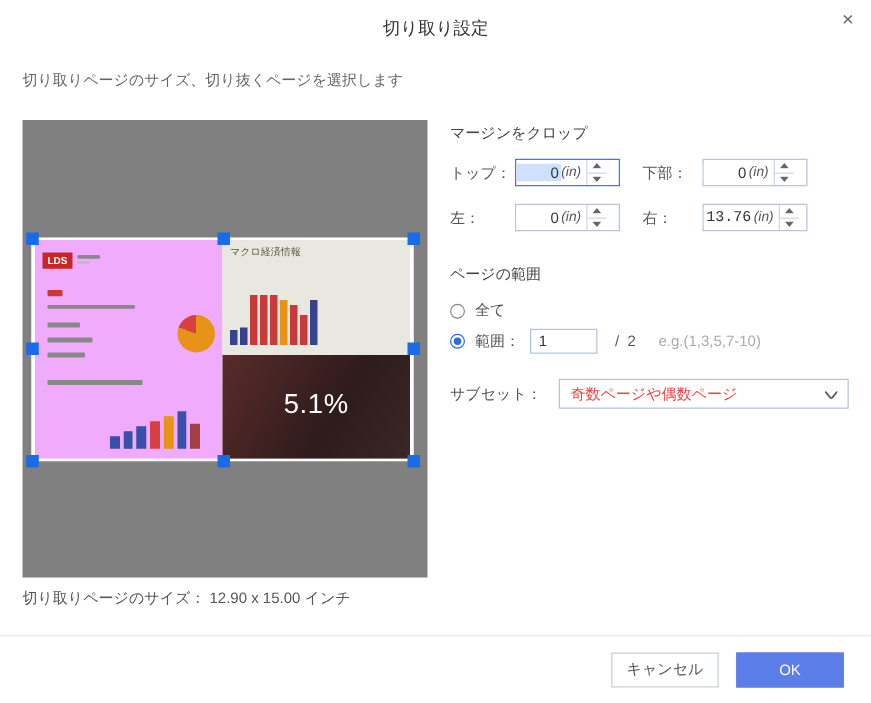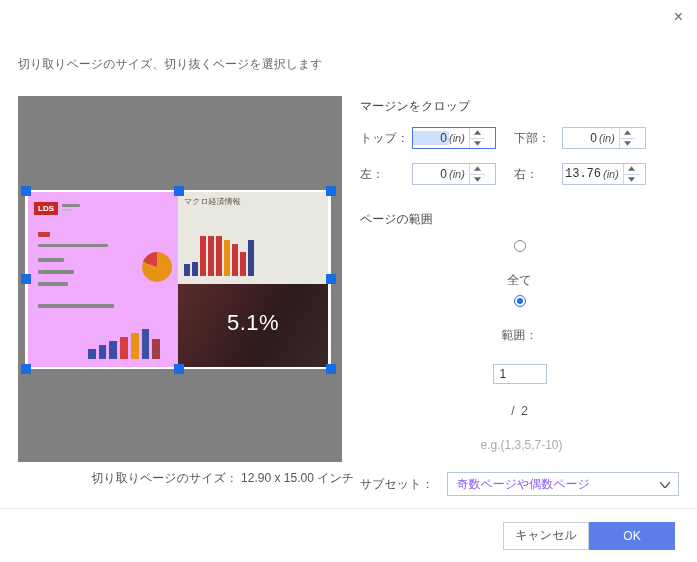--- a/index.html
+++ b/index.html
@@ -117,23 +117,23 @@
   
   .handle {
     position: absolute;
     width: 10px; height: 10px;
     background: #1a6be8;
     border: 0;
   }
 
   .size-label {
     position: absolute;
-    top: 470px; left: 30px; right: auto;
+    top: 470px; left: 18px; right: auto;
     width: 324px;
-    text-align: right;
+    text-align: left;
     color: #555;
   }
 
   
   .right-panel {
     position: absolute;
     left: 360px; right: 18px;
     top: 98px;
   }
   .group-title {
@@ -183,22 +183,21 @@
     display: flex; align-items: center; justify-content: center;
     cursor: pointer;
   }
   .spinner .arr svg { width: 7px; height: 5px; }
   .spinner .arr:first-child { border-bottom: 1px solid #cdd7eb; }
 
   .range-group { margin-top: 6px; }
   .radio-row {
     display: flex; align-items: center;
     margin: 6px 0;
-    gap: 20px;
-    flex-direction: column;
+    gap: 8px;
   }
   input[type=radio] {
     appearance: none;
     width: 12px; height: 12px;
     border: 1px solid #888;
     border-radius: 50%;
     position: relative;
     margin: 0;
   }
   input[type=radio]:checked { border-color: #2b6de0; }
@@ -228,38 +227,39 @@
     margin-top: 20px;
     gap: 14px;
   }
   .select {
     position: relative;
     border: 1px solid #b7c4e0;
     height: 24px;
     flex: 1;
     display: flex; align-items: center;
     padding-left: 8px;
-    color: #8b5cf6;
+    color: #ef4444;
     background: #fff;
     cursor: pointer;
   }
   .select .chev {
     position: absolute; right: 8px; top: 50%; transform: translateY(-50%);
     color: #555;
   }
 
   .footer {
     position: absolute;
     left: 0; right: 0; bottom: 0;
     height: 54px;
     border-top: 1px solid #e7e9ec;
     display: flex;
     justify-content: flex-end;
     align-items: center;
     padding-right: 22px;
+    gap: 14px;
     background: #fff;
   }
   .btn {
     min-width: 86px;
     height: 28px;
     border: 1px solid #c9cfd8;
     background: #fff;
     color: #555;
     display: flex; align-items: center; justify-content: center;
     cursor: pointer;
@@ -268,20 +268,21 @@
     background: #5b7ee8;
     border-color: #5b7ee8;
     color: #fff;
   }
 </style>
 </head>
 <body>
 
 <div class="dialog">
 
+  <div class="title">切り取り設定</div>
   <div class="close-x">×</div>
 
   <div class="instructions">切り取りページのサイズ、切り抜くページを選択します</div>
 
   <div class="preview">
     <div class="crop-frame"></div>
     <div class="slide-thumb">
       <div class="st-left">
         <div class="lds-badge">LDS</div>
         <span class="mini-line" style="left:34px;top:12px;width:18px;height:3px"></span>

